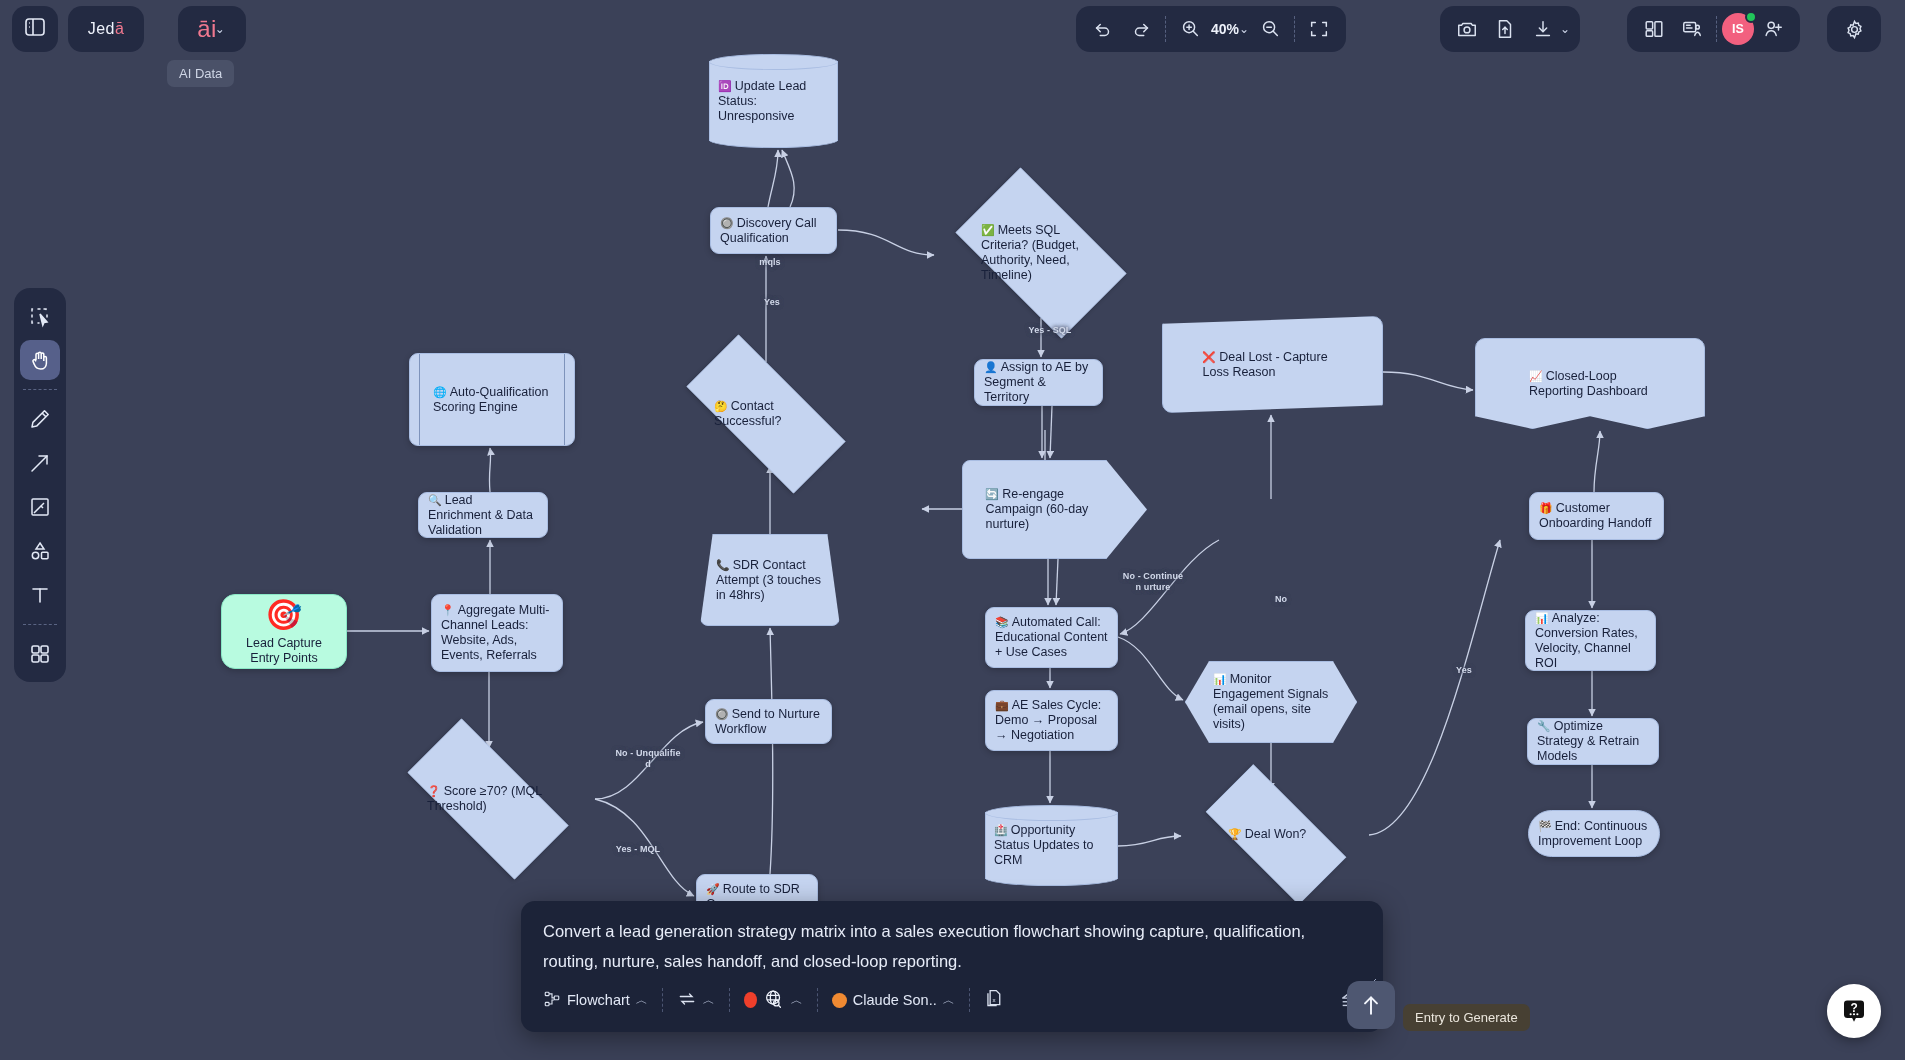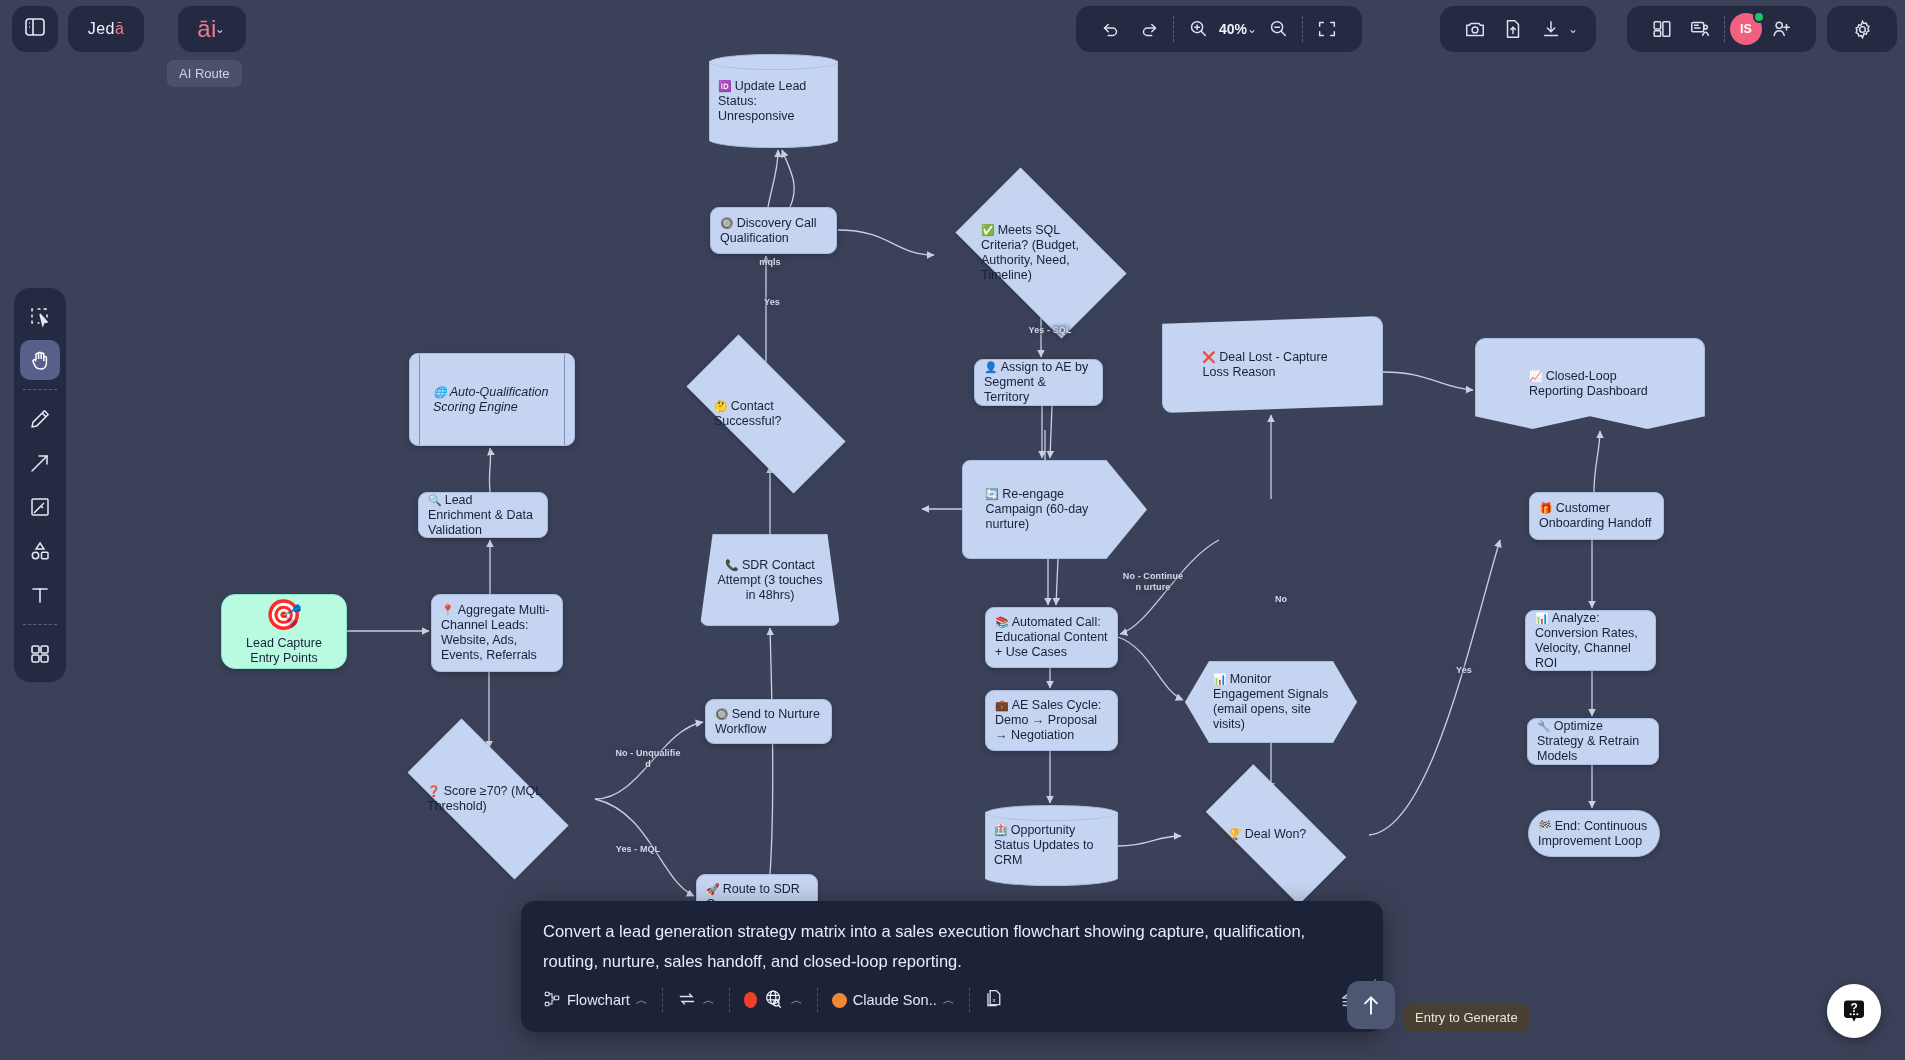--- a/index.html
+++ b/index.html
@@ -107,21 +107,21 @@
   .edge-label{
     position:absolute; color:#d2d9ea; font-size:9px; font-weight:700;
     text-align:center; line-height:11px; letter-spacing:.1px;
     text-shadow: 0 0 4px #3b4158, 0 0 4px #3b4158;
   }
 
   
   .topbar { position:absolute; top:0; left:0; right:0; height:58px; }
   .tb-group{
     position:absolute; display:flex; align-items:center;
-    background:#232a42; border-radius:14px; height:46px; padding:0 16px; 
+    background:#232a42; border-radius:14px; height:46px; padding:0 8px; 
   }
   .tb-btn{
     width:38px;height:38px;display:flex;align-items:center;justify-content:center;
     border-radius:9px;color:#d8deee;cursor:pointer;
   }
   .tb-sep{ width:1px;height:26px;border-left:1px dashed #56607f;margin:0 5px; }
   .zoomval{ color:#eef2fb;font-weight:bold;font-size:14px;padding:0 2px; }
   .caret{ color:#cdd5e8;font-size:12px;margin-left:-2px;margin-right:2px;cursor:pointer;}
 
   .logo-pill{
@@ -283,21 +283,21 @@
     </div>
 
     <div class="node diamond" style="left:935px;top:188px;width:212px;height:130px;">
       <div class="dshape"></div>
       <div class="txt" style="width:120px;"><span class="ico">✅</span><span>Meets SQL Criteria? (Budget, Authority, Need, Timeline)</span></div>
     </div>
 
     <div class="node rrect subroutine" style="left:409px;top:353px;width:166px;height:93px;">
       <div class="sbar l"></div>
       <div class="sbar r"></div>
-      <div class="txt" style="width:118px;font-style:italic;"><span class="ico">🌐</span><span>Auto-Qualification Scoring Engine</span></div>
+      <div class="txt" style="width:118px;"><span class="ico">🌐</span><span>Auto-Qualification Scoring Engine</span></div>
     </div>
 
     <div class="node diamond" style="left:659px;top:362px;width:214px;height:104px;">
       <div class="dshape"></div>
       <div class="txt" style="width:104px;"><span class="ico">🤔</span><span>Contact Successful?</span></div>
     </div>
 
     <div class="node rrect" style="left:974px;top:359px;width:129px;height:47px;">
       <div class="txt"><span class="ico">👤</span><span>Assign to AE by Segment &amp; Territory</span></div>
     </div>
@@ -319,21 +319,21 @@
     <div class="node chevron" style="left:962px;top:460px;width:185px;height:99px;">
       <div class="cshape"></div>
       <div class="txt" style="width:112px;margin-right:26px;"><span class="ico">🔄</span><span>Re-engage Campaign (60-day nurture)</span></div>
     </div>
 
     <div class="node rrect" style="left:1529px;top:492px;width:135px;height:48px;">
       <div class="txt"><span class="ico">🎁</span><span>Customer Onboarding Handoff</span></div>
     </div>
 
 
-    <div class="node trapz" style="left:700px;top:534px;width:140px;height:92px;text-align:center;">
+    <div class="node trapz" style="left:700px;top:534px;width:140px;height:92px;">
       <div class="tshape"></div>
       <div class="txt" style="width:108px;"><span class="ico">📞</span><span>SDR Contact Attempt (3 touches in 48hrs)</span></div>
     </div>
 
     <div class="node rrect" style="left:1525px;top:610px;width:131px;height:61px;">
       <div class="txt"><span class="ico">📊</span><span>Analyze: Conversion Rates, Velocity, Channel ROI</span></div>
     </div>
 
     <div class="node rrect" style="left:431px;top:594px;width:132px;height:78px;">
       <div class="txt"><span class="ico">📍</span><span>Aggregate Multi-Channel Leads: Website, Ads, Events, Referrals</span></div>
@@ -416,21 +416,21 @@
     <div class="logo-pill" style="left:68px;top:6px;width:76px;">
       <span class="logo-text">
         <span>Jed</span><span class="accent">ā</span>
       </span>
     </div>
 
     <div class="logo-pill" style="left:178px;top:6px;width:68px;">
       <span class="logo-text ai-pill"><span class="accent">āi</span></span>
       <span class="caret">⌄</span>
     </div>
-    <div class="tooltip" style="left:167px;top:60px;">AI Route</div>
+    <div class="tooltip" style="left:167px;top:60px;">AI Data</div>
 
     <div class="tb-group" style="left:1076px;top:6px;">
       <div class="tb-btn">
         <svg width="22" height="22" viewBox="0 0 24 24" fill="none" stroke="#dbe2f0" stroke-width="1.6" stroke-linecap="round">
           <path d="M9 7L5 11l4 4"></path>
             <path d="M5 11h9a4 4 0 0 1 0 8H9"></path>
         </svg>
       </div>
       <div class="tb-btn">
         <svg width="22" height="22" viewBox="0 0 24 24" fill="none" stroke="#dbe2f0" stroke-width="1.6" stroke-linecap="round">

